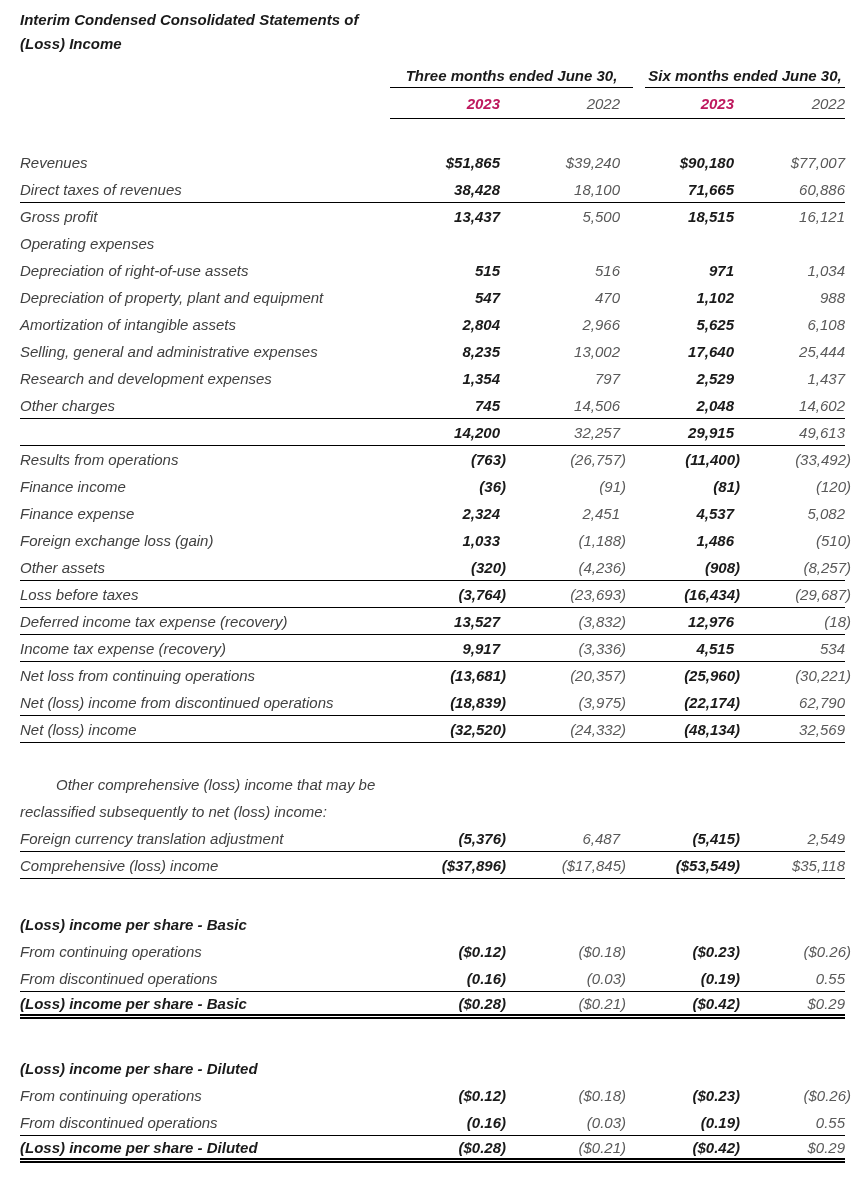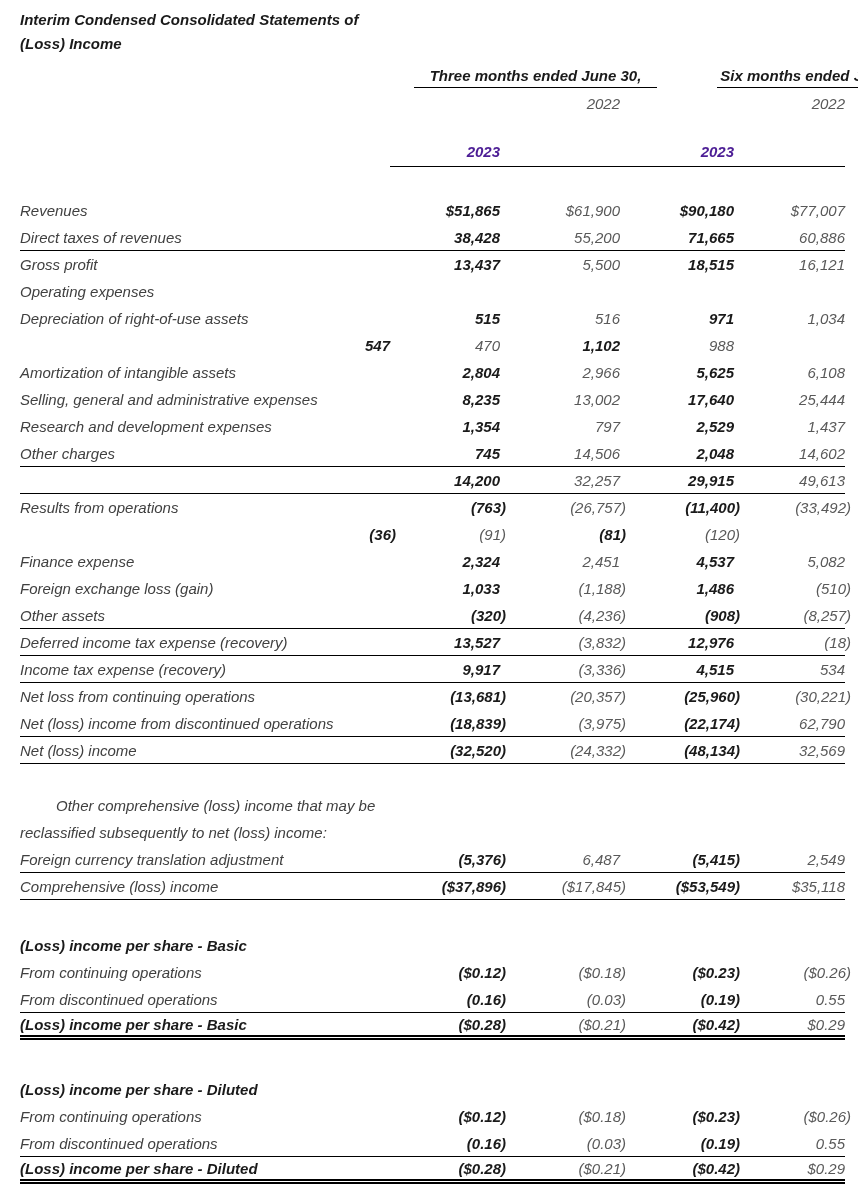--- a/index.html
+++ b/index.html
@@ -11,35 +11,35 @@
   .page { box-sizing: border-box; padding: 8px 13px 0 20px; font-style: italic; }
 
   .title-line {
     font-weight: bold; font-size: 15px; line-height: 24px; color: #1a1a1a;
     white-space: nowrap;
   }
 
   .fin-table { width: 825px; margin-top: 11px; }
 
   
-  .group-row { display: grid; grid-template-columns: 370px 243px 12px 200px; align-items: end; gap: 24px; }
+  .group-row { display: grid; grid-template-columns: 370px 243px 12px 200px; align-items: end; }
   .group-head {
     font-weight: bold; font-size: 15px; color: #1a1a1a; text-align: center;
     white-space: nowrap; border-bottom: 1.5px solid #000; padding-bottom: 3px;
   }
 
   
   .years-row { display: flex; }
   .years-spacer { width: 370px; }
   .years-cols {
     display: grid; grid-template-columns: 110px 120px 114px 111px;
     width: 455px; border-bottom: 1.5px solid #000; padding: 7px 0 6px 0;
   }
   .year-cell { text-align: right; font-size: 15px; white-space: nowrap; }
-  .year-cell.y2023 { font-weight: bold; color: #4c1d95; margin-top: 48px; }
+  .year-cell.y2023 { font-weight: bold; color: #be185d; }
   .year-cell.y2022 { color: #595959; }
 
   
   .rows { margin-top: 30px; }
   .row {
     display: grid; grid-template-columns: 370px 110px 120px 114px 111px;
     height: 27px; align-items: center; box-sizing: border-box;
   }
   .row.rule-single { border-bottom: 1.5px solid #000; }
   .row.rule-double { border-bottom: 5px double #000; }
@@ -77,28 +77,28 @@
         <div class="year-cell y2022">2022</div>
         <div class="year-cell y2023">2023</div>
         <div class="year-cell y2022">2022</div>
       </div>
     </div>
 
     <div class="rows" id="rows">
         <div class="row">
     <div class="cell label">Revenues</div>
     <div class="cell num c2023"><span class="val">$51,865</span></div>
-    <div class="cell num c2022"><span class="val">$61,900</span></div>
+    <div class="cell num c2022"><span class="val">$39,240</span></div>
     <div class="cell num c2023"><span class="val">$90,180</span></div>
     <div class="cell num c2022"><span class="val">$77,007</span></div>
   </div>
         <div class="row rule-single">
     <div class="cell label">Direct taxes of revenues</div>
     <div class="cell num c2023"><span class="val">38,428</span></div>
-    <div class="cell num c2022"><span class="val">55,200</span></div>
+    <div class="cell num c2022"><span class="val">18,100</span></div>
     <div class="cell num c2023"><span class="val">71,665</span></div>
     <div class="cell num c2022"><span class="val">60,886</span></div>
   </div>
         <div class="row">
     <div class="cell label">Gross profit</div>
     <div class="cell num c2023"><span class="val">13,437</span></div>
     <div class="cell num c2022"><span class="val">5,500</span></div>
     <div class="cell num c2023"><span class="val">18,515</span></div>
     <div class="cell num c2022"><span class="val">16,121</span></div>
   </div>
@@ -110,20 +110,21 @@
     <div class="cell num c2022"><span class="val"></span></div>
   </div>
         <div class="row">
     <div class="cell label">Depreciation of right-of-use assets</div>
     <div class="cell num c2023"><span class="val">515</span></div>
     <div class="cell num c2022"><span class="val">516</span></div>
     <div class="cell num c2023"><span class="val">971</span></div>
     <div class="cell num c2022"><span class="val">1,034</span></div>
   </div>
         <div class="row">
+    <div class="cell label">Depreciation of property, plant and equipment</div>
     <div class="cell num c2023"><span class="val">547</span></div>
     <div class="cell num c2022"><span class="val">470</span></div>
     <div class="cell num c2023"><span class="val">1,102</span></div>
     <div class="cell num c2022"><span class="val">988</span></div>
   </div>
         <div class="row">
     <div class="cell label">Amortization of intangible assets</div>
     <div class="cell num c2023"><span class="val">2,804</span></div>
     <div class="cell num c2022"><span class="val">2,966</span></div>
     <div class="cell num c2023"><span class="val">5,625</span></div>
@@ -158,20 +159,21 @@
     <div class="cell num c2022"><span class="val">49,613</span></div>
   </div>
         <div class="row">
     <div class="cell label">Results from operations</div>
     <div class="cell num c2023"><span class="val paren">(763)</span></div>
     <div class="cell num c2022"><span class="val paren">(26,757)</span></div>
     <div class="cell num c2023"><span class="val paren">(11,400)</span></div>
     <div class="cell num c2022"><span class="val paren">(33,492)</span></div>
   </div>
         <div class="row">
+    <div class="cell label">Finance income</div>
     <div class="cell num c2023"><span class="val paren">(36)</span></div>
     <div class="cell num c2022"><span class="val paren">(91)</span></div>
     <div class="cell num c2023"><span class="val paren">(81)</span></div>
     <div class="cell num c2022"><span class="val paren">(120)</span></div>
   </div>
         <div class="row">
     <div class="cell label">Finance expense</div>
     <div class="cell num c2023"><span class="val">2,324</span></div>
     <div class="cell num c2022"><span class="val">2,451</span></div>
     <div class="cell num c2023"><span class="val">4,537</span></div>
@@ -183,20 +185,27 @@
     <div class="cell num c2022"><span class="val paren">(1,188)</span></div>
     <div class="cell num c2023"><span class="val">1,486</span></div>
     <div class="cell num c2022"><span class="val paren">(510)</span></div>
   </div>
         <div class="row rule-single">
     <div class="cell label">Other assets</div>
     <div class="cell num c2023"><span class="val paren">(320)</span></div>
     <div class="cell num c2022"><span class="val paren">(4,236)</span></div>
     <div class="cell num c2023"><span class="val paren">(908)</span></div>
     <div class="cell num c2022"><span class="val paren">(8,257)</span></div>
+  </div>
+        <div class="row rule-single">
+    <div class="cell label">Loss before taxes</div>
+    <div class="cell num c2023"><span class="val paren">(3,764)</span></div>
+    <div class="cell num c2022"><span class="val paren">(23,693)</span></div>
+    <div class="cell num c2023"><span class="val paren">(16,434)</span></div>
+    <div class="cell num c2022"><span class="val paren">(29,687)</span></div>
   </div>
         <div class="row rule-single">
     <div class="cell label">Deferred income tax expense (recovery)</div>
     <div class="cell num c2023"><span class="val">13,527</span></div>
     <div class="cell num c2022"><span class="val paren">(3,832)</span></div>
     <div class="cell num c2023"><span class="val">12,976</span></div>
     <div class="cell num c2022"><span class="val paren">(18)</span></div>
   </div>
         <div class="row rule-single">
     <div class="cell label">Income tax expense (recovery)</div>

